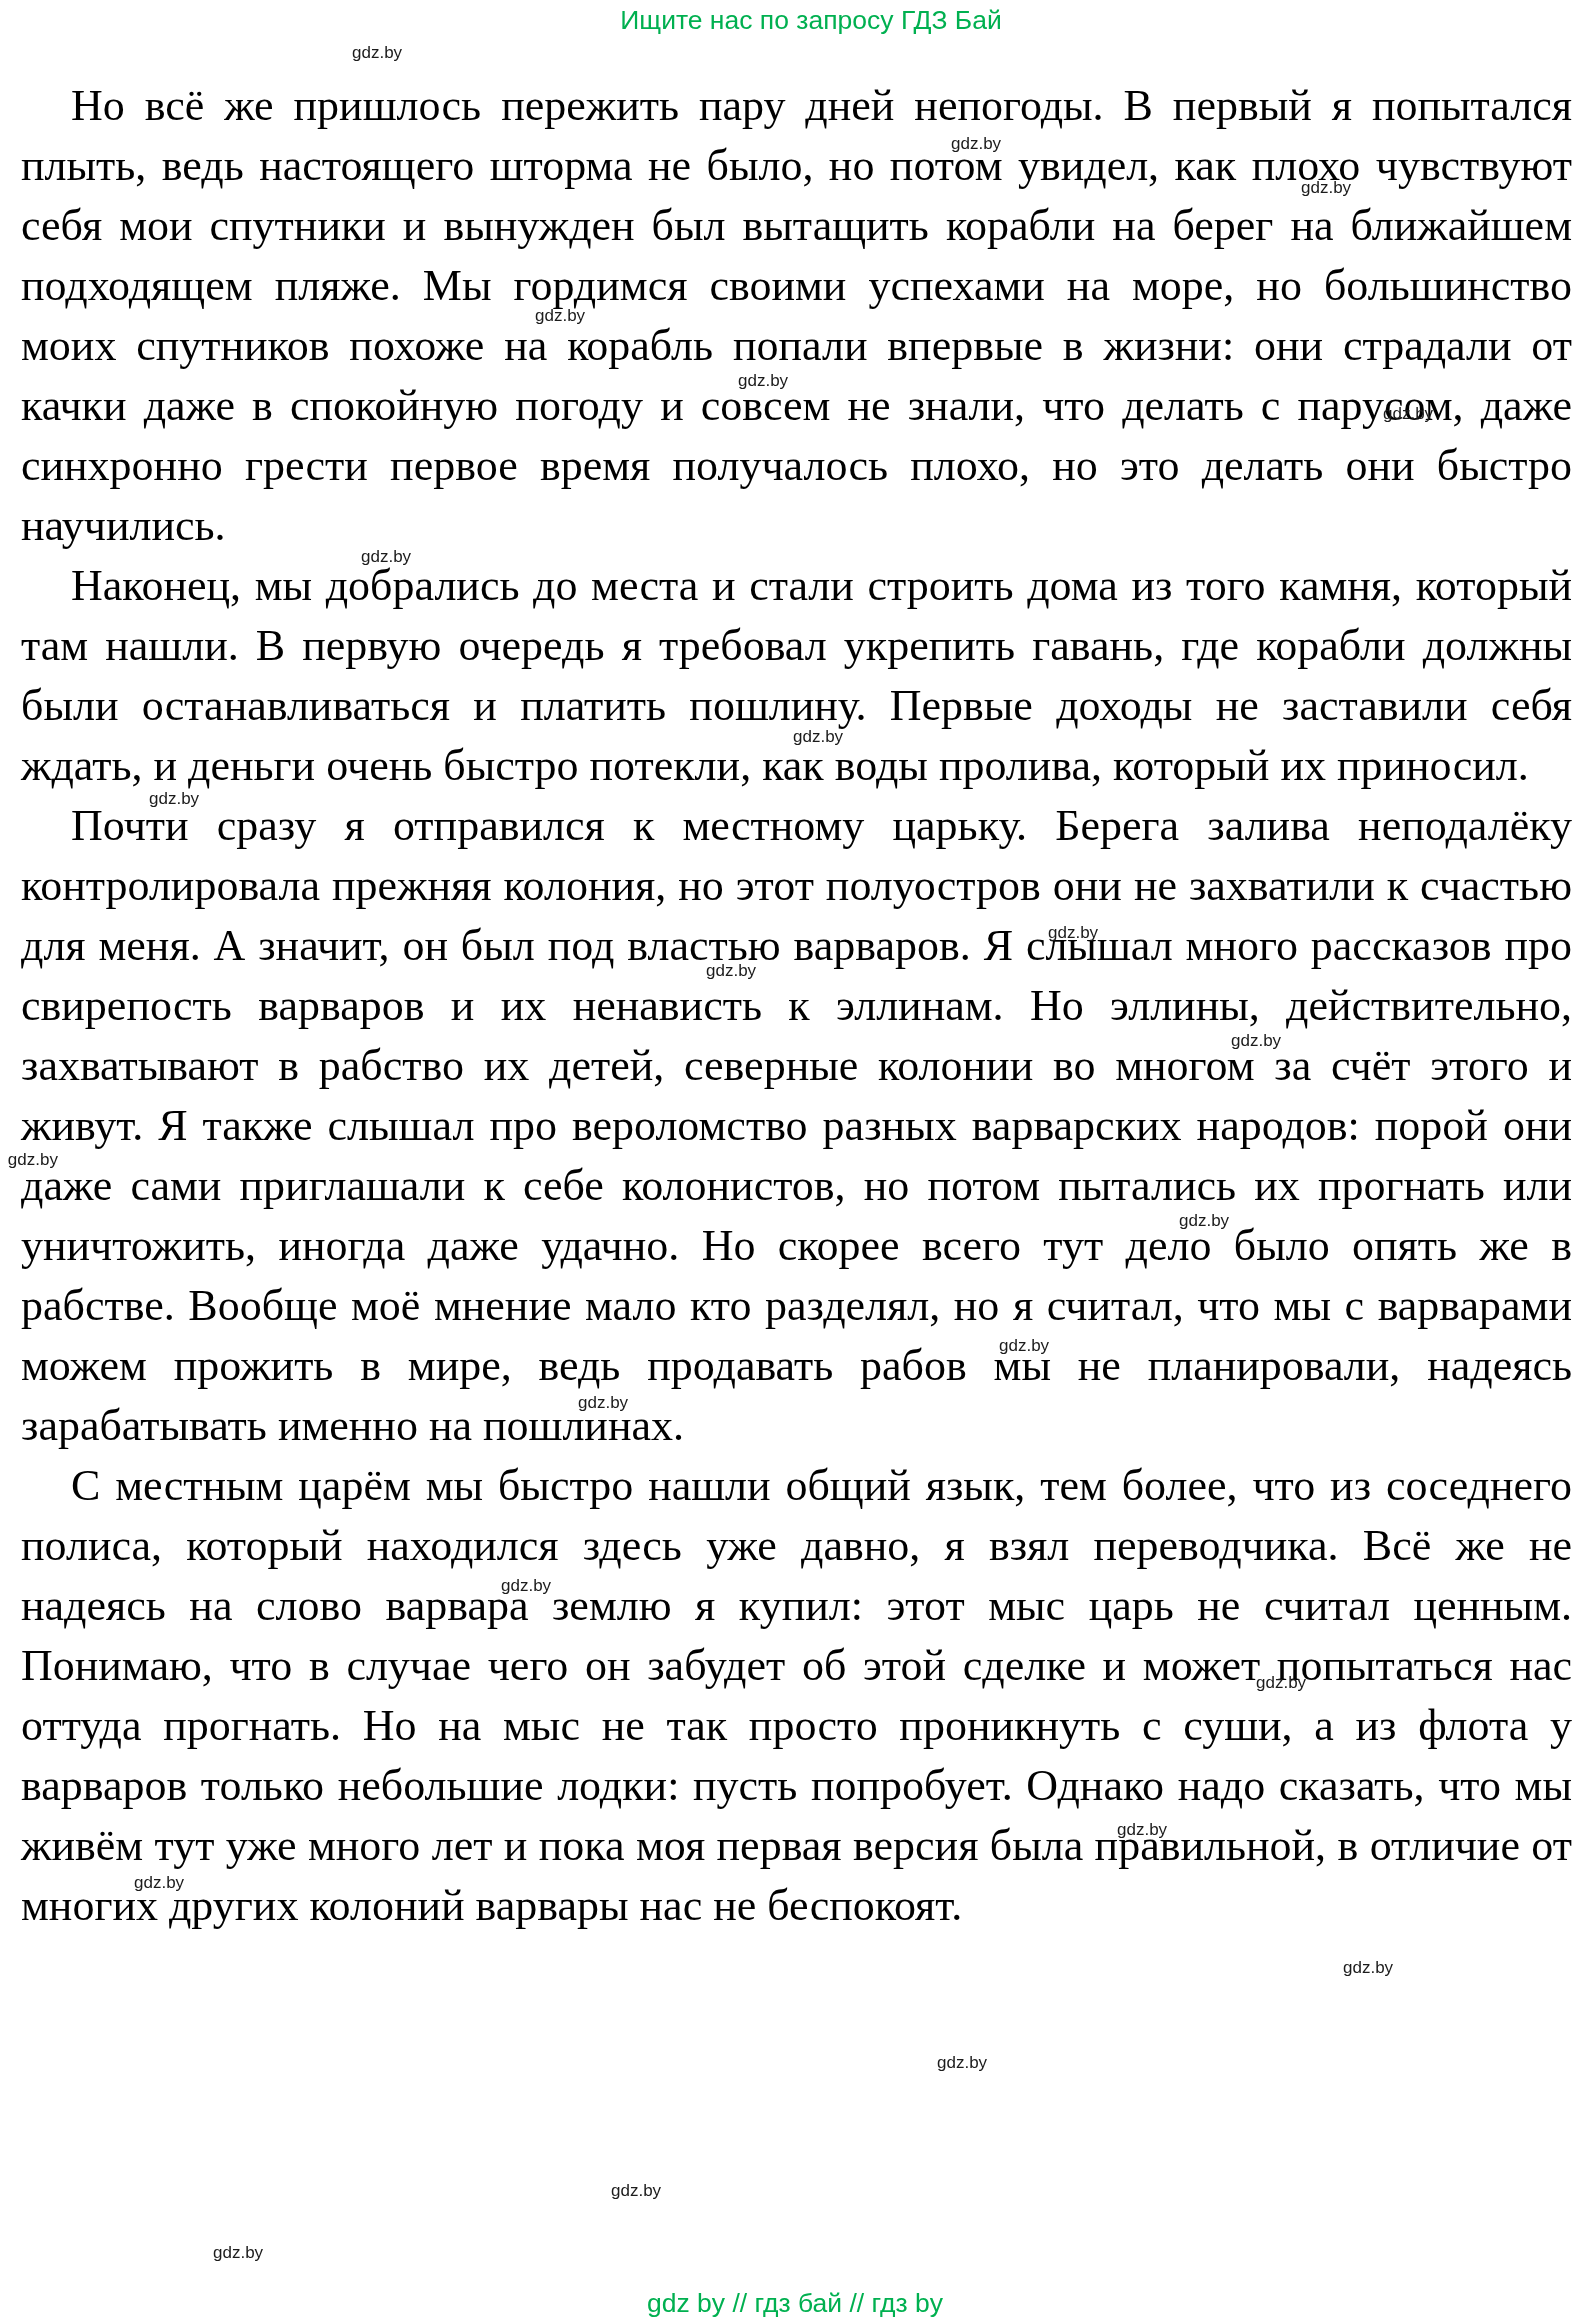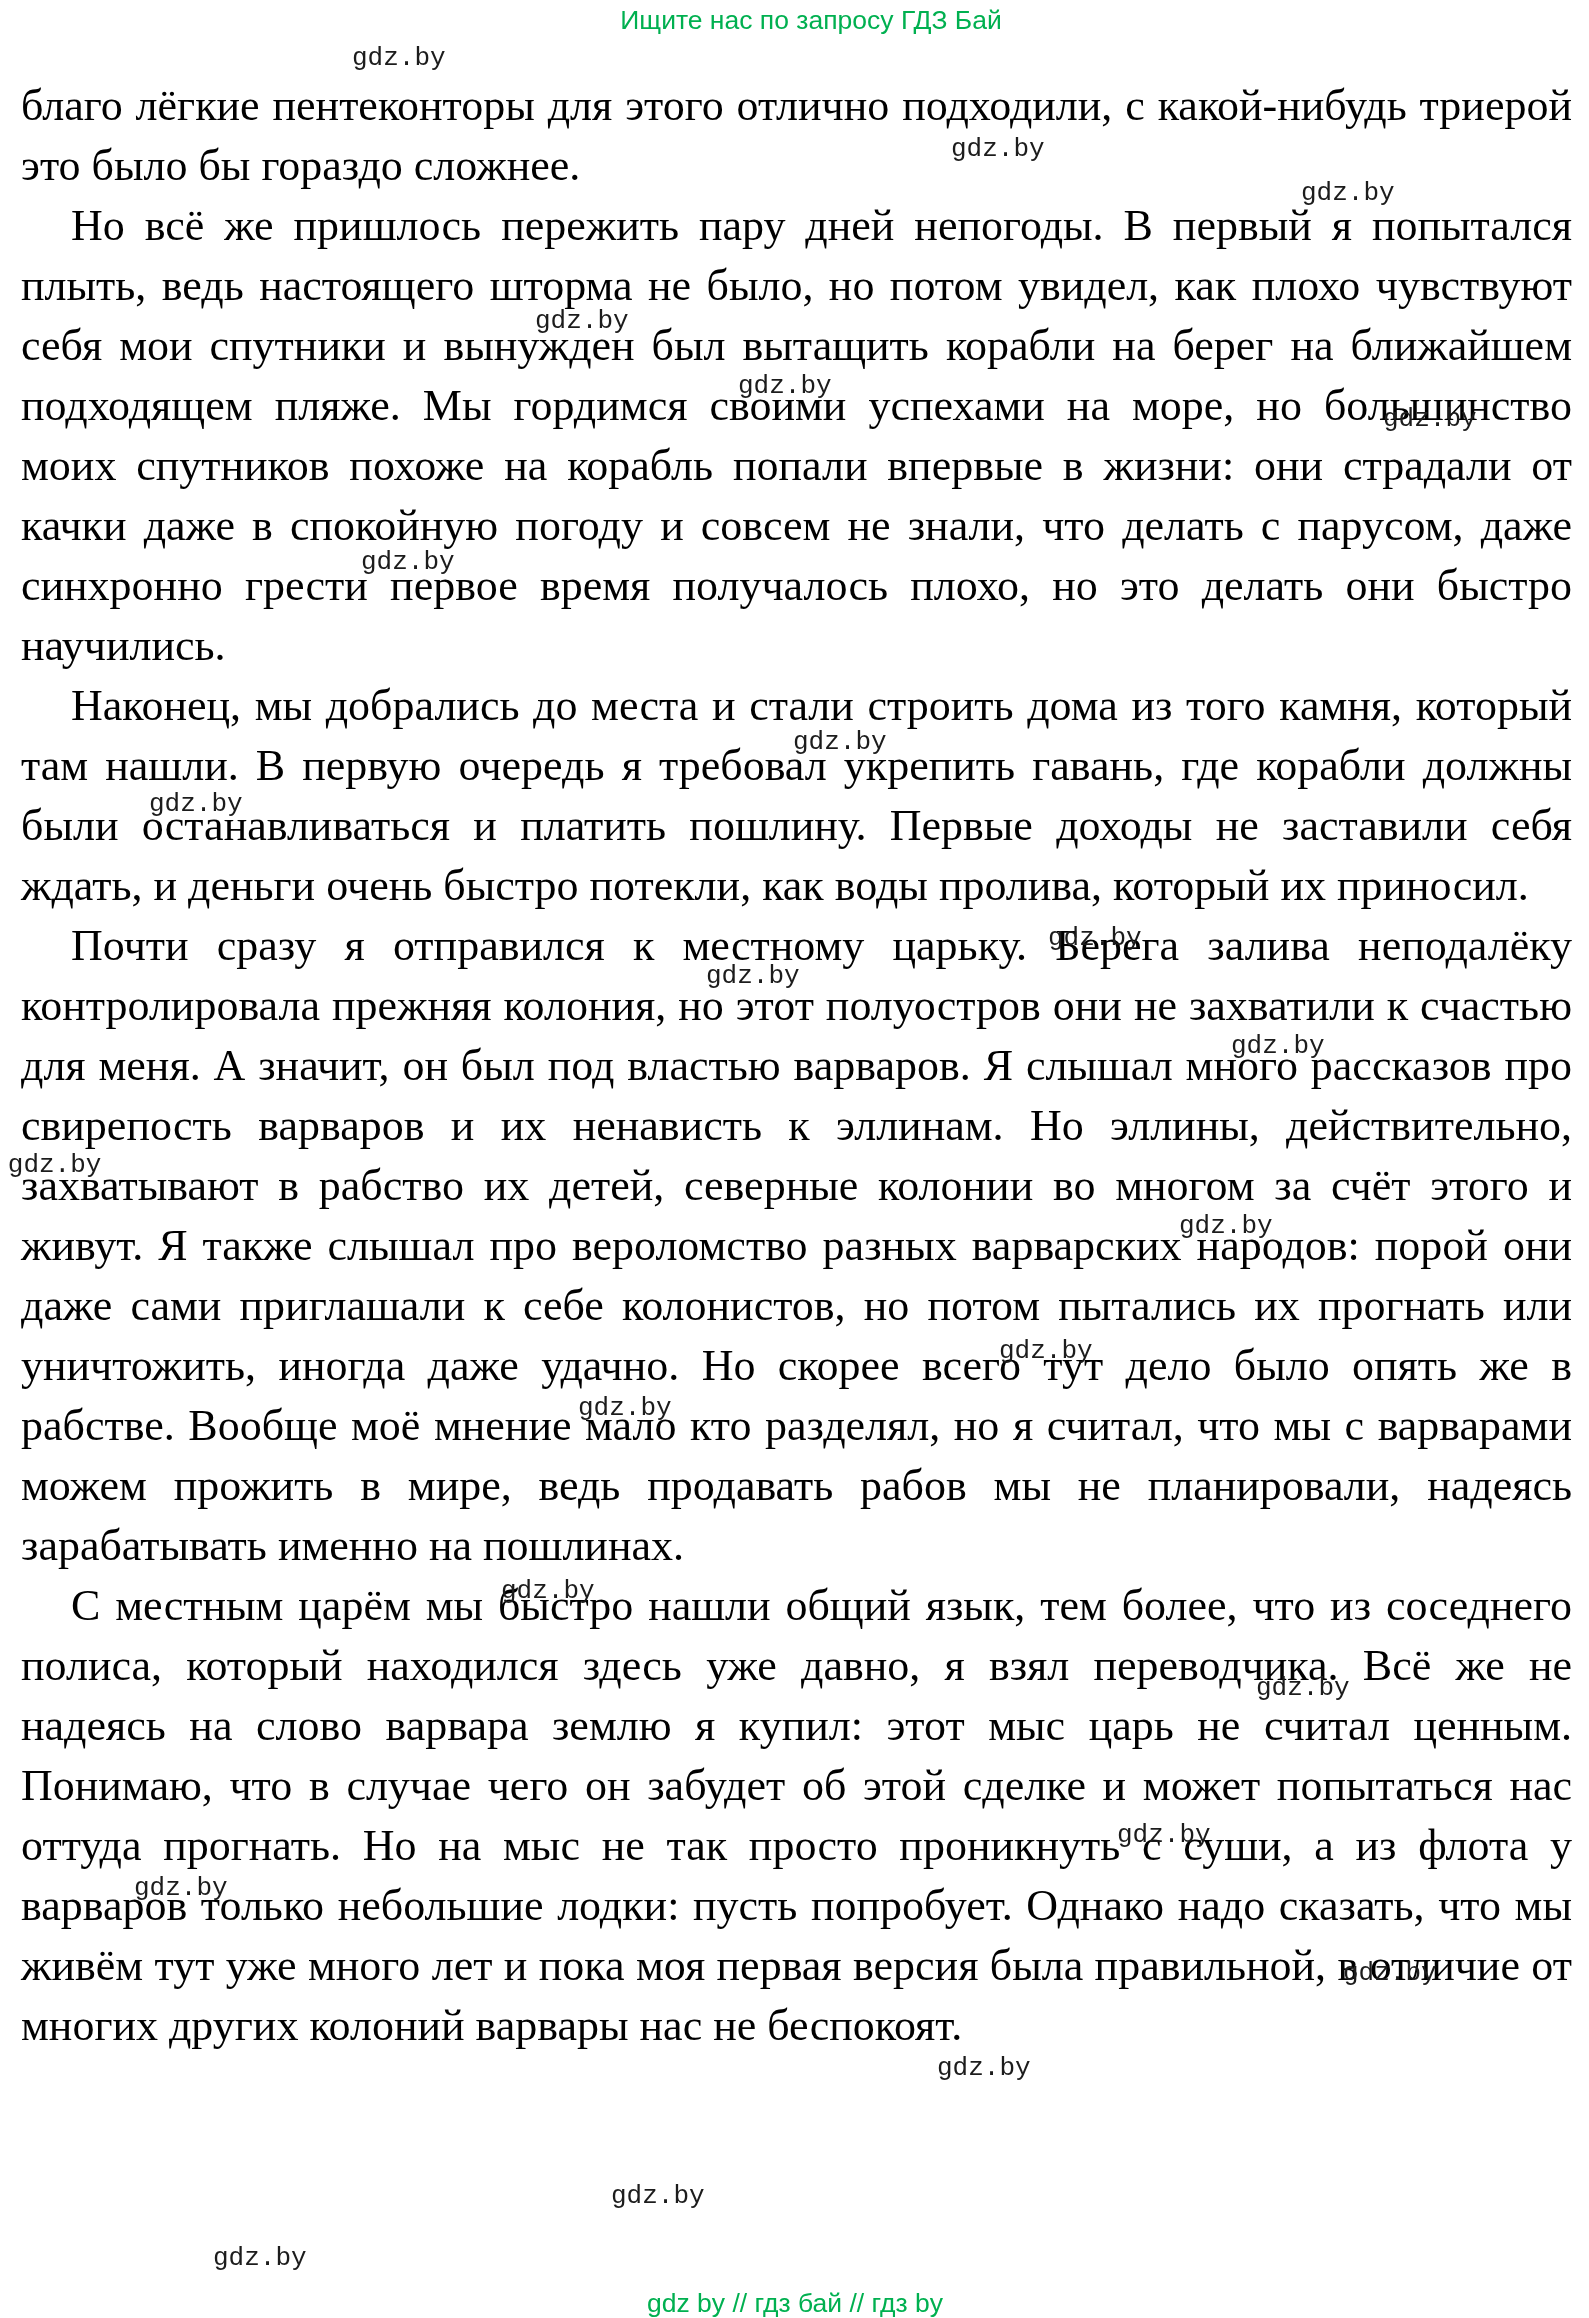--- a/index.html
+++ b/index.html
@@ -37,22 +37,22 @@
   }
   .content p {
     margin: 0;
     text-indent: 50px;
   }
   .content p.no-indent {
     text-indent: 0;
   }
   .wm {
     position: absolute;
-    font-family: Liberation Mono, monospace;
-    font-size: 26px;
+    font-family: Liberation Sans, sans-serif;
+    font-size: 17px;
     color: #1c1c1c;
     white-space: nowrap;
   }
   .promo-footer {
     position: absolute;
     bottom: 0;
     left: 0;
     width: 100%;
     text-align: center;
     font-family: Liberation Sans, sans-serif;
@@ -61,21 +61,20 @@
   }
 </style>
 </head>
 <body>
 
 <div class="page">
 
   <div class="promo-header">Ищите нас по запросу ГДЗ Бай</div>
 
   <div class="content">
-    <p class="no-indent">благо лёгкие пентеконторы для этого отлично подходили, с какой-нибудь триерой это было бы гораздо сложнее.</p>
     <p>Но всё же пришлось пережить пару дней непогоды. В первый я попытался плыть, ведь настоящего шторма не было, но потом увидел, как плохо чувствуют себя мои спутники и вынужден был вытащить корабли на берег на ближайшем подходящем пляже. Мы гордимся своими успехами на море, но большинство моих спутников похоже на корабль попали впервые в жизни: они страдали от качки даже в спокойную погоду и совсем не знали, что делать с парусом, даже синхронно грести первое время получалось плохо, но это делать они быстро научились.</p>
     <p>Наконец, мы добрались до места и стали строить дома из того камня, который там нашли. В первую очередь я требовал укрепить гавань, где корабли должны были останавливаться и платить пошлину. Первые доходы не заставили себя ждать, и деньги очень быстро потекли, как воды пролива, который их приносил.</p>
     <p>Почти сразу я отправился к местному царьку. Берега залива неподалёку контролировала прежняя колония, но этот полуостров они не захватили к счастью для меня. А значит, он был под властью варваров. Я слышал много рассказов про свирепость варваров и их ненависть к эллинам. Но эллины, действительно, захватывают в рабство их детей, северные колонии во многом за счёт этого и живут. Я также слышал про вероломство разных варварских народов: порой они даже сами приглашали к себе колонистов, но потом пытались их прогнать или уничтожить, иногда даже удачно. Но скорее всего тут дело было опять же в рабстве. Вообще моё мнение мало кто разделял, но я считал, что мы с варварами можем прожить в мире, ведь продавать рабов мы не планировали, надеясь зарабатывать именно на пошлинах.</p>
     <p>С местным царём мы быстро нашли общий язык, тем более, что из соседнего полиса, который находился здесь уже давно, я взял переводчика. Всё же не надеясь на слово варвара землю я купил: этот мыс царь не считал ценным. Понимаю, что в случае чего он забудет об этой сделке и может попытаться нас оттуда прогнать. Но на мыс не так просто проникнуть с суши, а из флота у варваров только небольшие лодки: пусть попробует. Однако надо сказать, что мы живём тут уже много лет и пока моя первая версия была правильной, в отличие от многих других колоний варвары нас не беспокоят.</p>
   </div>
 
   <span class="wm" style="left:352px;top:43px">gdz.by</span>
   <span class="wm" style="left:951px;top:134px">gdz.by</span>
   <span class="wm" style="left:1301px;top:178px">gdz.by</span>
   <span class="wm" style="left:535px;top:306px">gdz.by</span>

